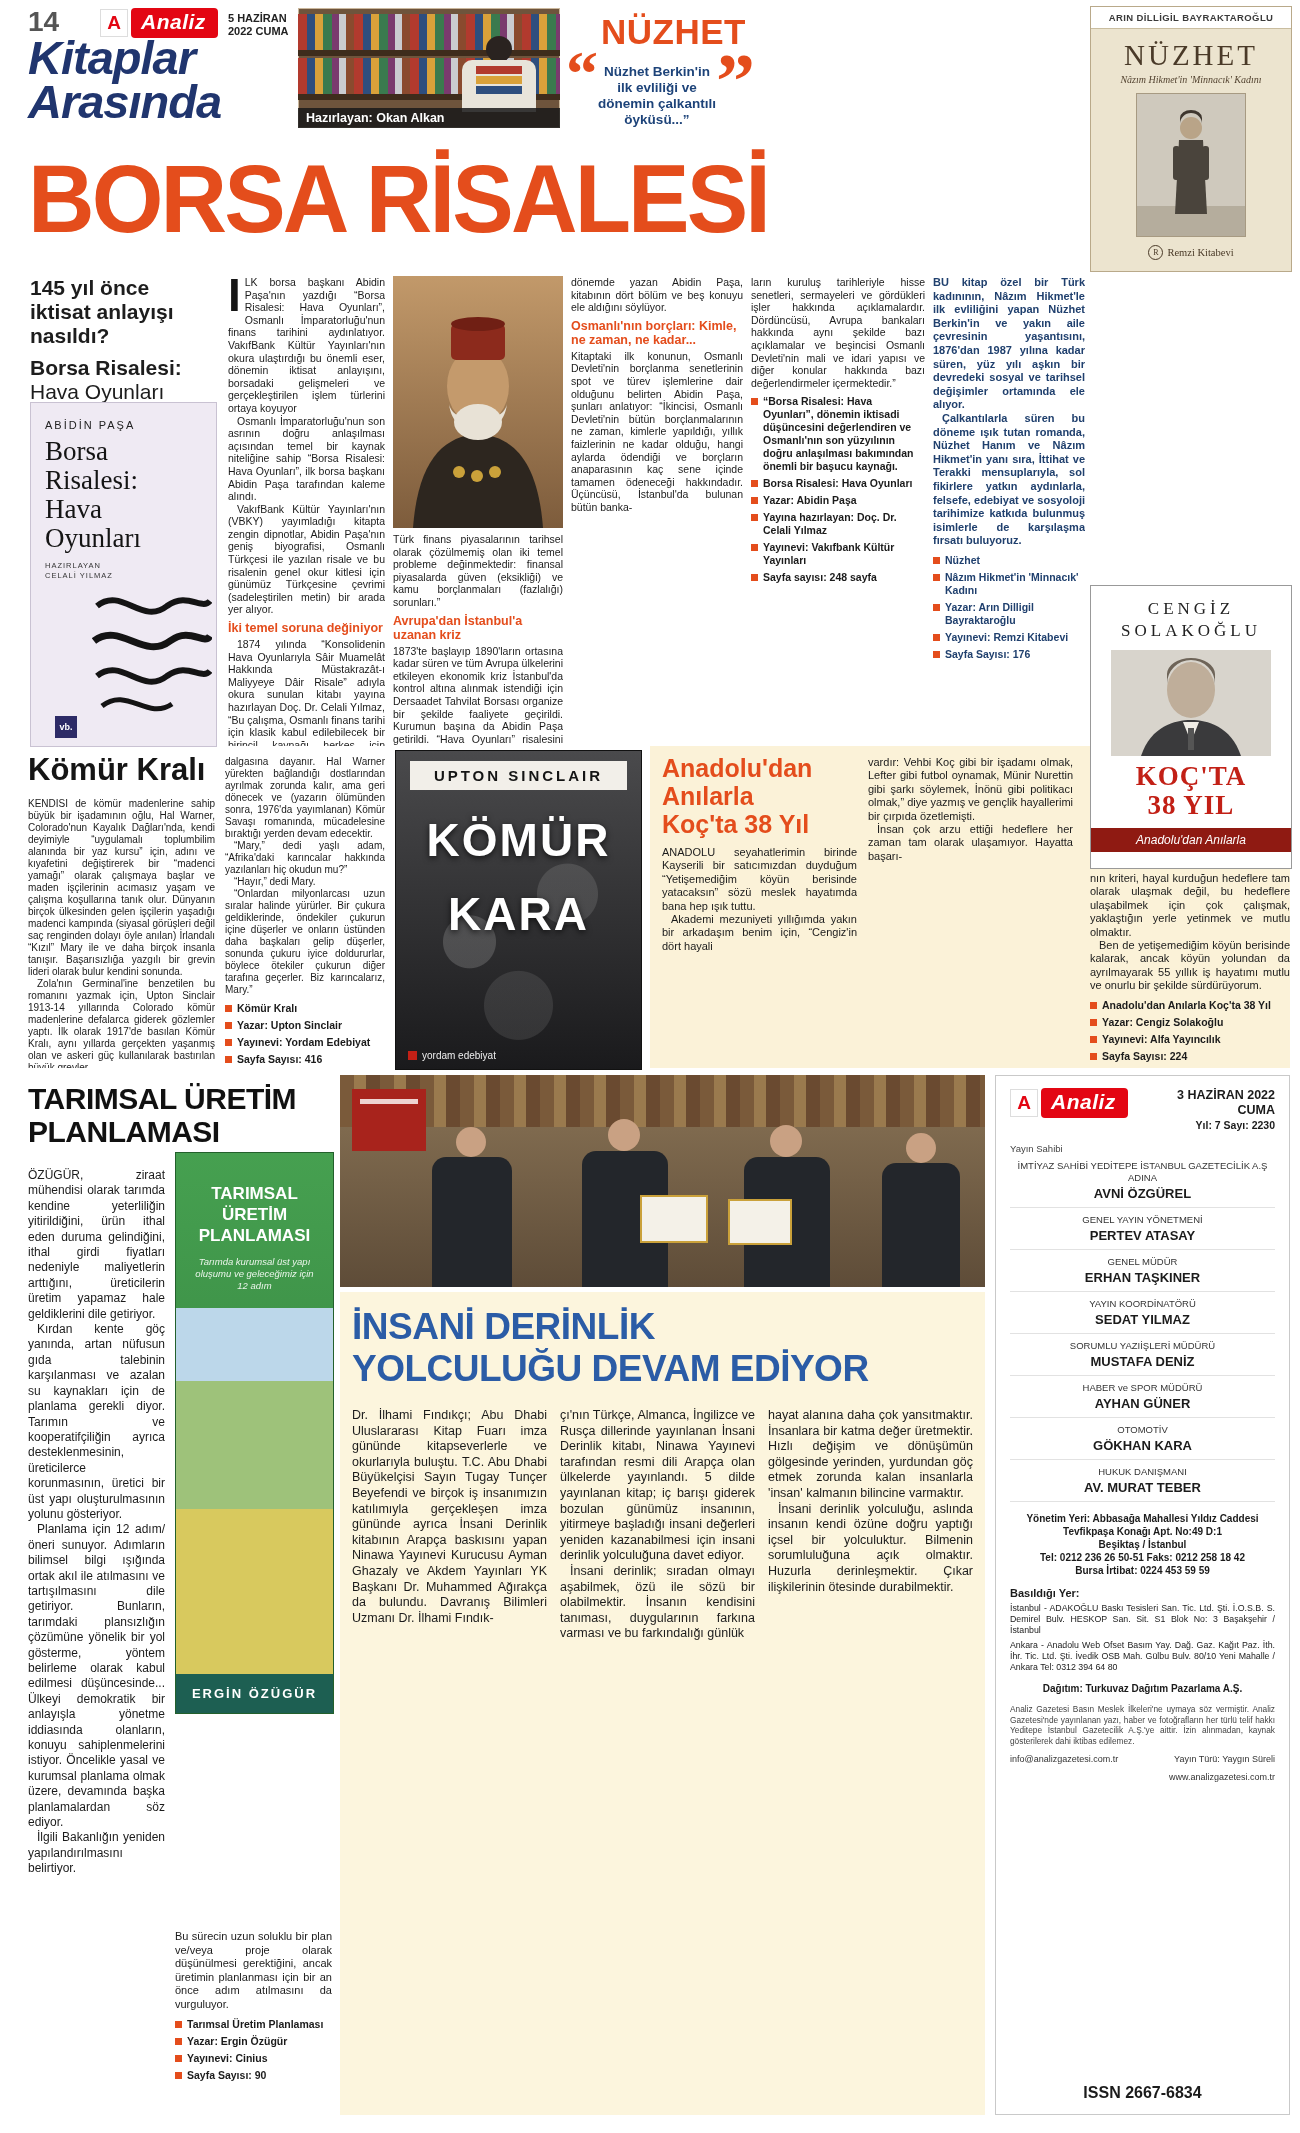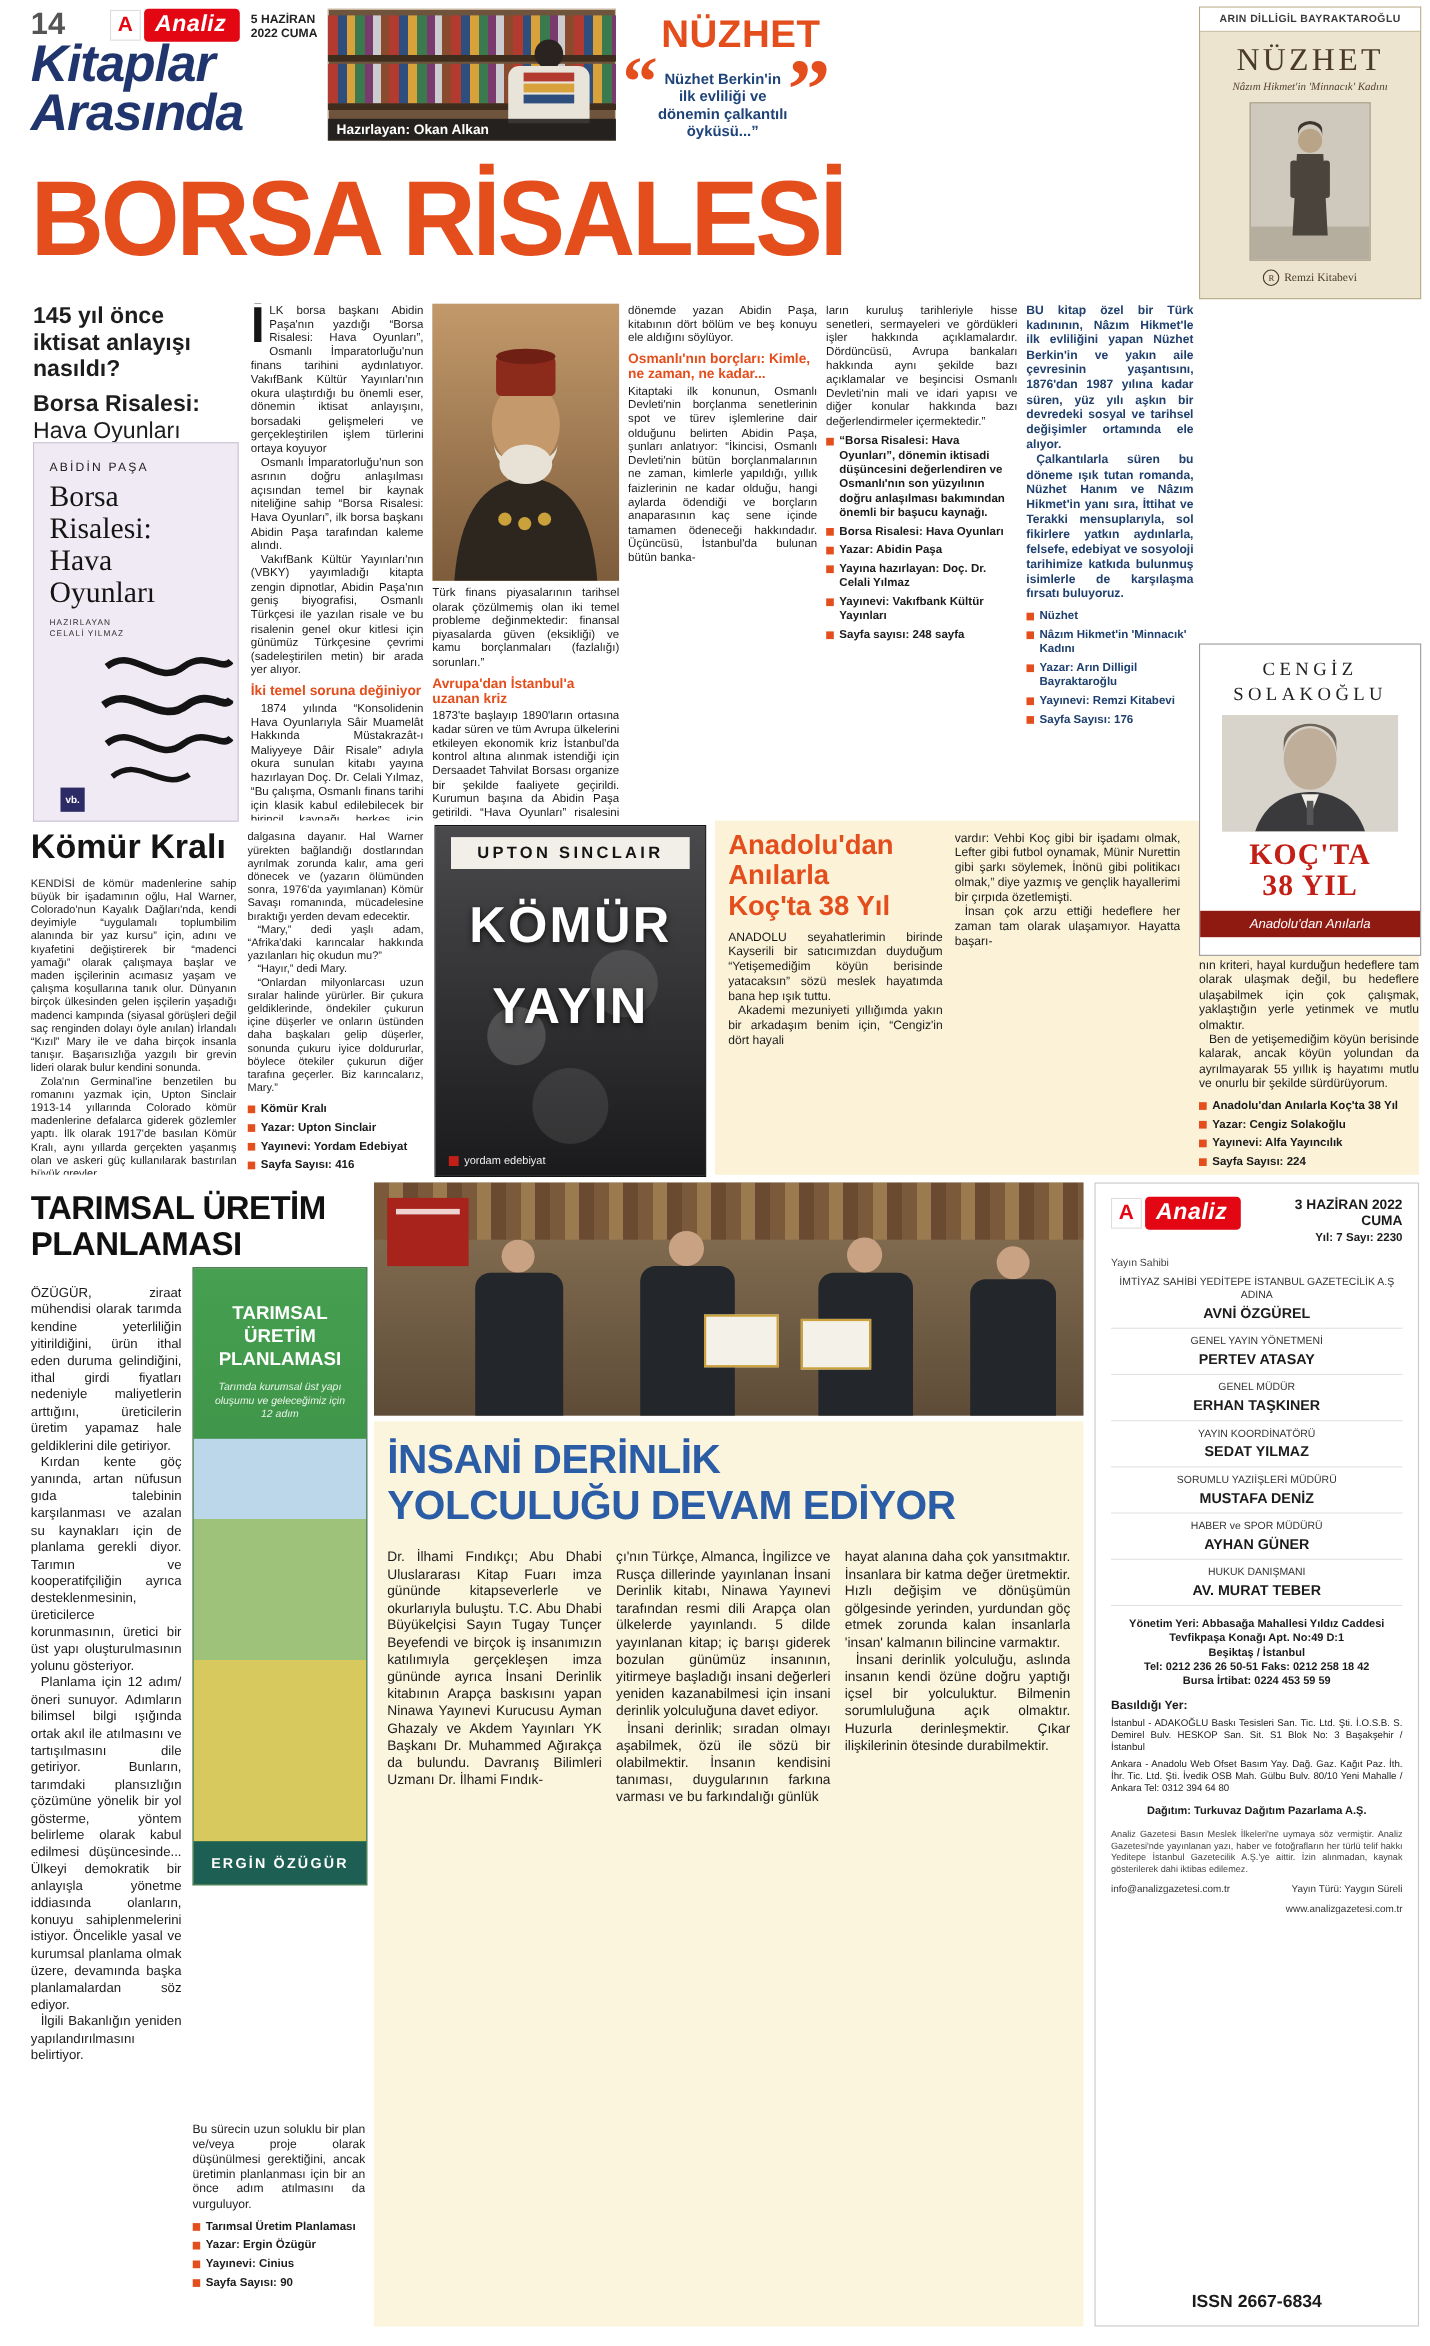--- a/index.html
+++ b/index.html
@@ -306,21 +306,21 @@
       <li>Kömür Kralı</li>
       <li>Yazar: Upton Sinclair</li>
       <li>Yayınevi: Yordam Edebiyat</li>
       <li>Sayfa Sayısı: 416</li>
     </ul>
   </div>
 
   <div class="abs kom-cover" style="left:395px;top:750px;width:245px;height:318px">
     <div class="kom-band">UPTON SINCLAIR</div>
     <div class="kom-title">KÖMÜR</div>
-    <div class="kom-title">YAYIN</div>
+    <div class="kom-title">KARA</div>
     <div class="kom-pub">
       <i></i>
       <span>yordam edebiyat</span>
     </div>
   </div>
 
   <div class="abs cream" style="left:650px;top:746px;width:640px;height:322px"></div>
 
   <div class="abs koc-head" style="left:662px;top:754px;width:210px">
     <div>Anadolu'dan</div>
@@ -465,20 +465,24 @@
     </div>
     <div class="mh-entry">
       <div class="mh-role">SORUMLU YAZIİŞLERİ MÜDÜRÜ</div>
       <div class="mh-name">MUSTAFA DENİZ</div>
     </div>
     <div class="mh-entry">
       <div class="mh-role">HABER ve SPOR MÜDÜRÜ</div>
       <div class="mh-name">AYHAN GÜNER</div>
     </div>
     <div class="mh-entry">
+      <div class="mh-role">OTOMOTİV</div>
+      <div class="mh-name">GÖKHAN KARA</div>
+    </div>
+    <div class="mh-entry">
       <div class="mh-role">HUKUK DANIŞMANI</div>
       <div class="mh-name">AV. MURAT TEBER</div>
     </div>
 
     <div class="mh-addr">
       <div>Yönetim Yeri: Abbasağa Mahallesi Yıldız Caddesi</div>
       <div>Tevfikpaşa Konağı Apt. No:49 D:1</div>
       <div>Beşiktaş / İstanbul</div>
       <div>Tel: 0212 236 26 50-51 Faks: 0212 258 18 42</div>
       <div>Bursa İrtibat: 0224 453 59 59</div>

